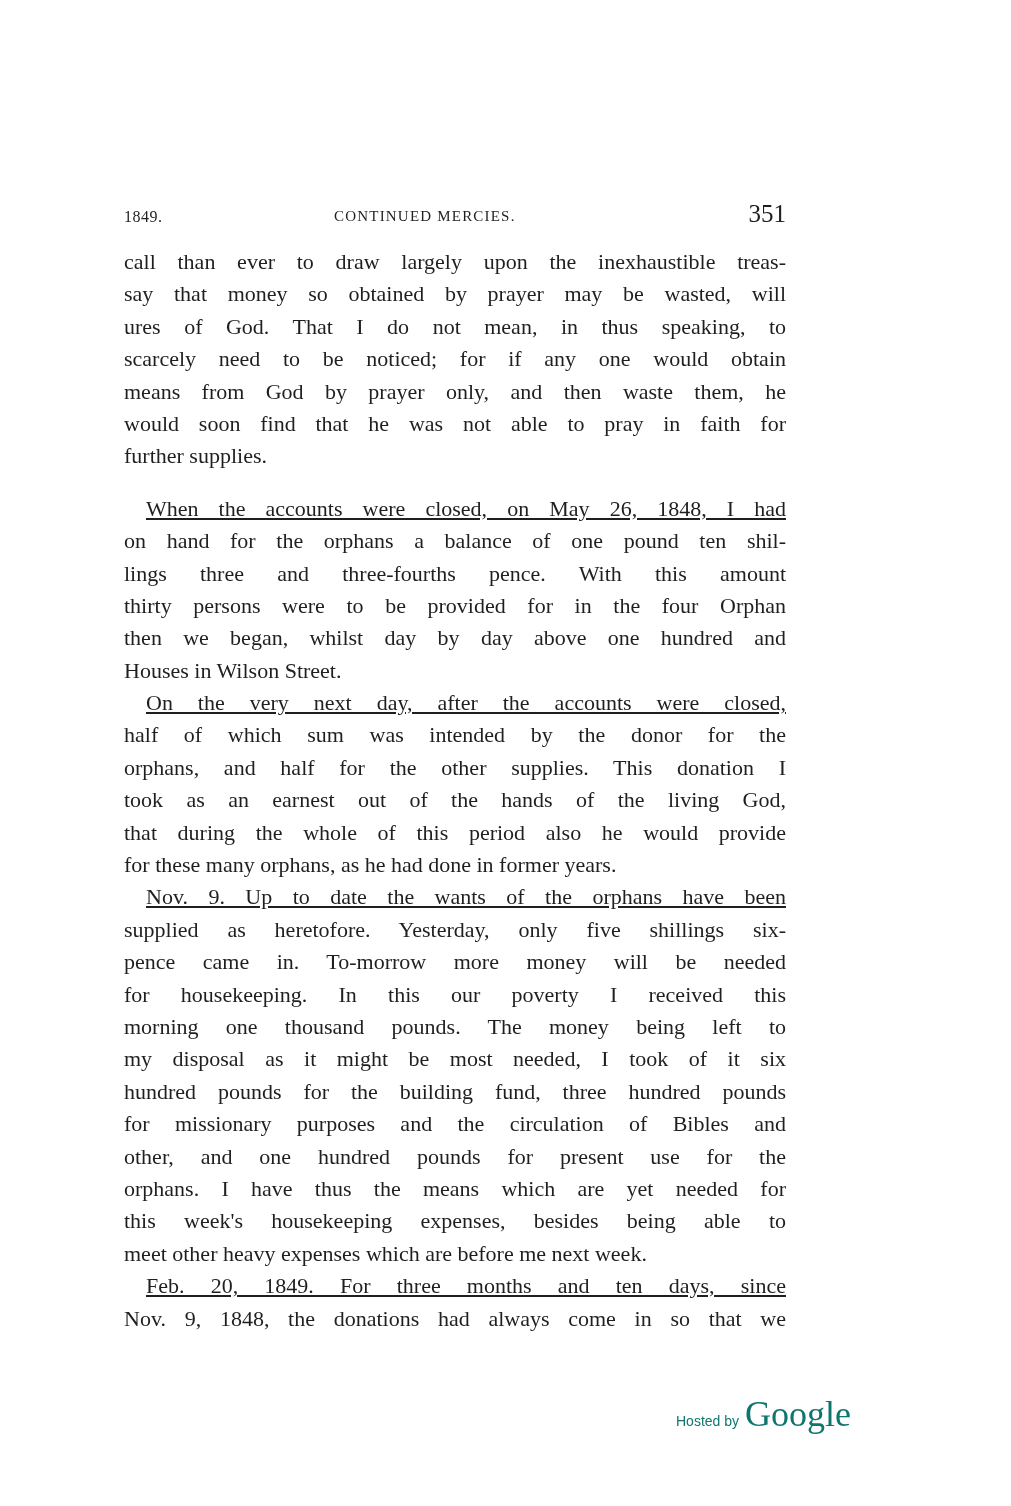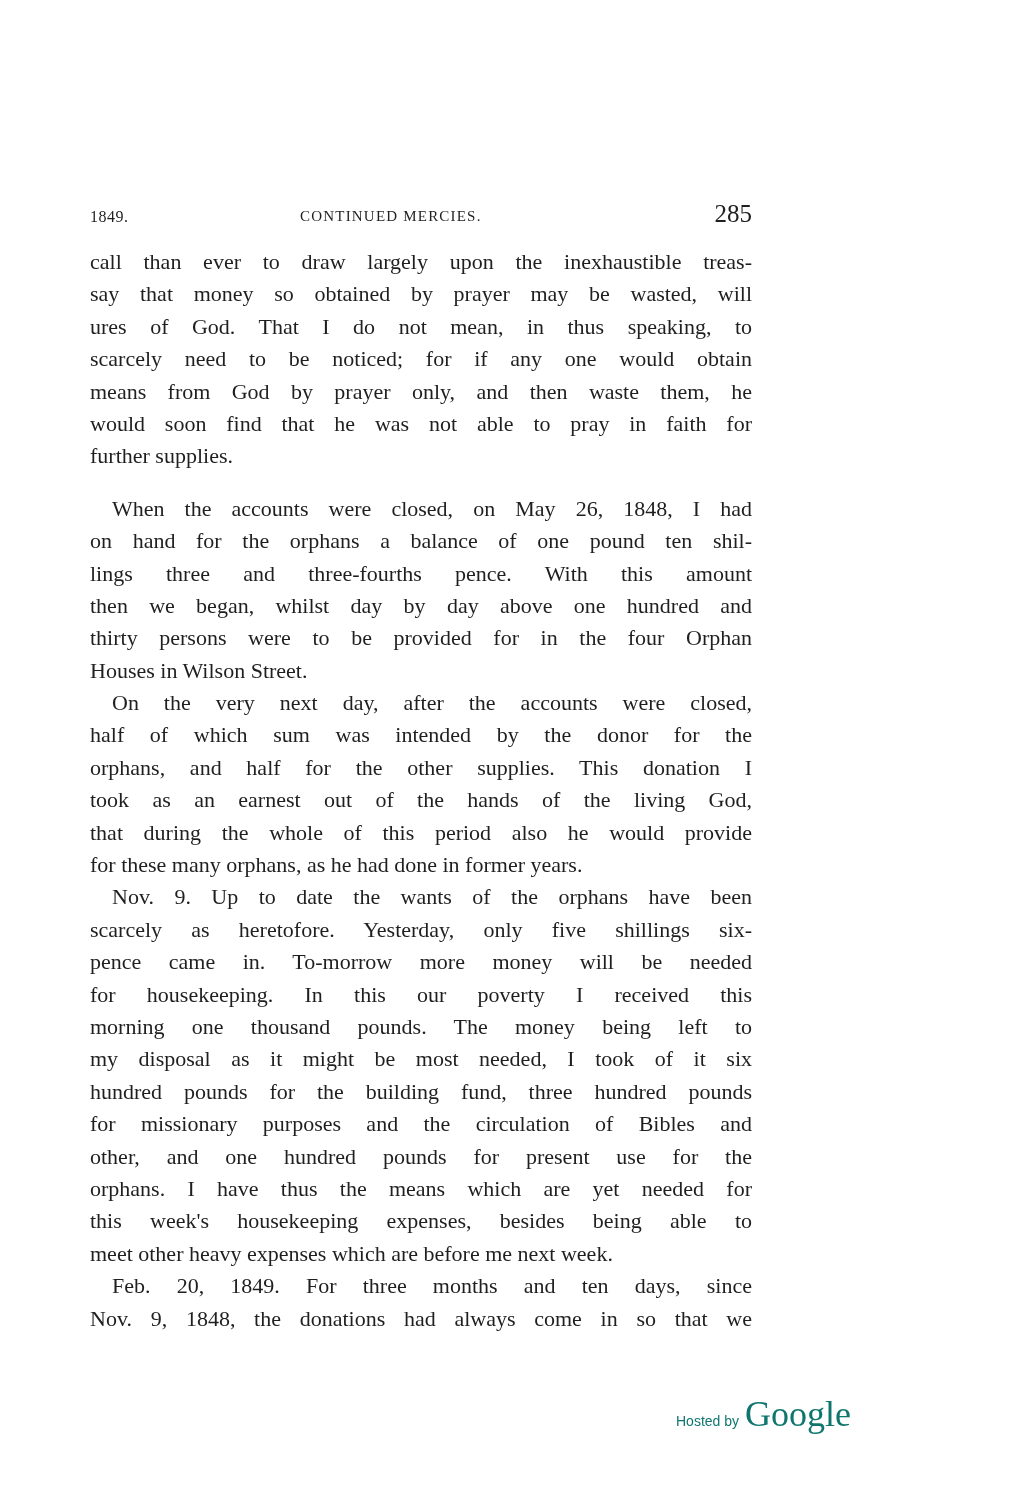--- a/index.html
+++ b/index.html
@@ -10,21 +10,21 @@
     body {
       width: 1011px;
       height: 1506px;
       position: relative;
       overflow: hidden;
       font-family: "Liberation Serif", "DejaVu Serif", serif;
       color: #1f1f1f;
     }
     .page {
       position: absolute;
-      left: 90px;
+      left: 124px;
       top: 200px;
       width: 662px;
     }
     .running-head {
       position: relative;
       height: 34px;
     }
     .rh-year {
       position: absolute;
       left: 0;
@@ -56,20 +56,21 @@
       white-space: nowrap;
       text-align: justify;
       text-align-last: justify;
       height: 32.4px;
     }
     .line.last {
       text-align-last: left;
     }
     .indent {
       padding-left: 22px;
+      text-decoration: underline;
     }
     .para-gap {
       height: 20px;
     }
     .watermark {
       position: absolute;
       left: 676px;
       top: 1393px;
       color: #0f766e;
       white-space: nowrap;
@@ -86,53 +87,53 @@
       margin-left: 2px;
     }
   </style>
 </head>
 <body>
 
 <div class="page">
   <div class="running-head">
     <span class="rh-year">1849.</span>
     <span class="rh-title">CONTINUED MERCIES.</span>
-    <span class="rh-page">285</span>
+    <span class="rh-page">351</span>
   </div>
 
   <div class="body-text" id="body-text">
       <div>
         <span class="line">call than ever to draw largely upon the inexhaustible treas-</span>
         <span class="line">say that money so obtained by prayer may be wasted, will</span>
         <span class="line">ures of God. That I do not mean, in thus speaking, to</span>
         <span class="line">scarcely need to be noticed; for if any one would obtain</span>
         <span class="line">means from God by prayer only, and then waste them, he</span>
         <span class="line">would soon find that he was not able to pray in faith for</span>
         <span class="line last">further supplies.</span>
       </div>
       <div class="para-gap"></div>
       <div>
         <span class="line indent">When the accounts were closed, on May 26, 1848, I had</span>
         <span class="line">on hand for the orphans a balance of one pound ten shil-</span>
         <span class="line">lings three and three-fourths pence. With this amount</span>
+        <span class="line">thirty persons were to be provided for in the four Orphan</span>
         <span class="line">then we began, whilst day by day above one hundred and</span>
-        <span class="line">thirty persons were to be provided for in the four Orphan</span>
         <span class="line last">Houses in Wilson Street.</span>
       </div>
       <div>
         <span class="line indent">On the very next day, after the accounts were closed,</span>
         <span class="line">half of which sum was intended by the donor for the</span>
         <span class="line">orphans, and half for the other supplies. This donation I</span>
         <span class="line">took as an earnest out of the hands of the living God,</span>
         <span class="line">that during the whole of this period also he would provide</span>
         <span class="line last">for these many orphans, as he had done in former years.</span>
       </div>
       <div>
         <span class="line indent">Nov. 9. Up to date the wants of the orphans have been</span>
-        <span class="line">scarcely as heretofore. Yesterday, only five shillings six-</span>
+        <span class="line">supplied as heretofore. Yesterday, only five shillings six-</span>
         <span class="line">pence came in. To-morrow more money will be needed</span>
         <span class="line">for housekeeping. In this our poverty I received this</span>
         <span class="line">morning one thousand pounds. The money being left to</span>
         <span class="line">my disposal as it might be most needed, I took of it six</span>
         <span class="line">hundred pounds for the building fund, three hundred pounds</span>
         <span class="line">for missionary purposes and the circulation of Bibles and</span>
         <span class="line">other, and one hundred pounds for present use for the</span>
         <span class="line">orphans. I have thus the means which are yet needed for</span>
         <span class="line">this week's housekeeping expenses, besides being able to</span>
         <span class="line last">meet other heavy expenses which are before me next week.</span>

